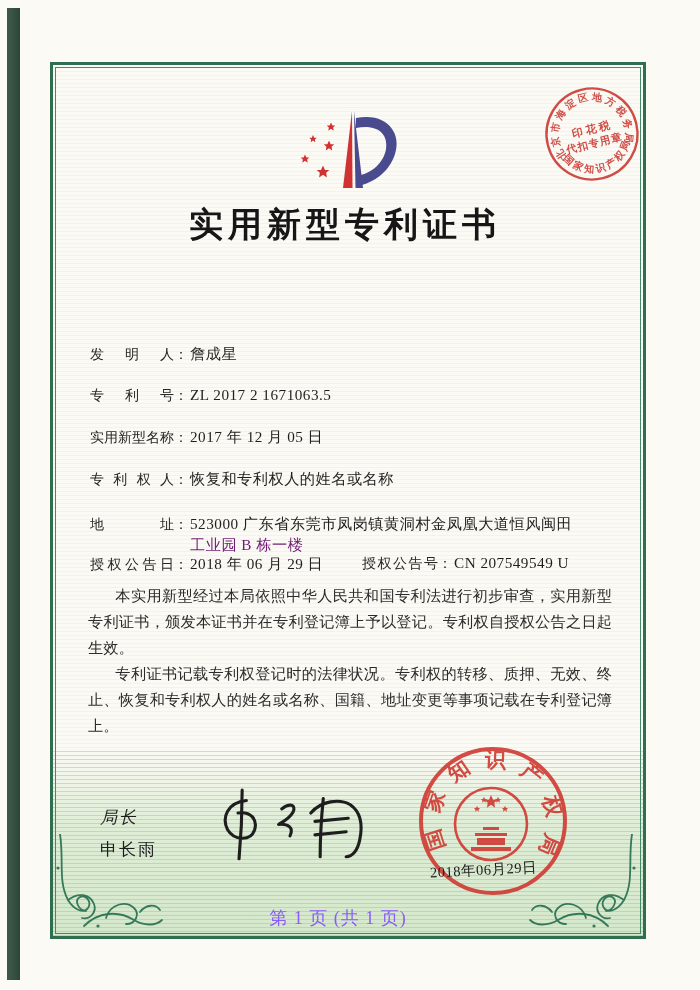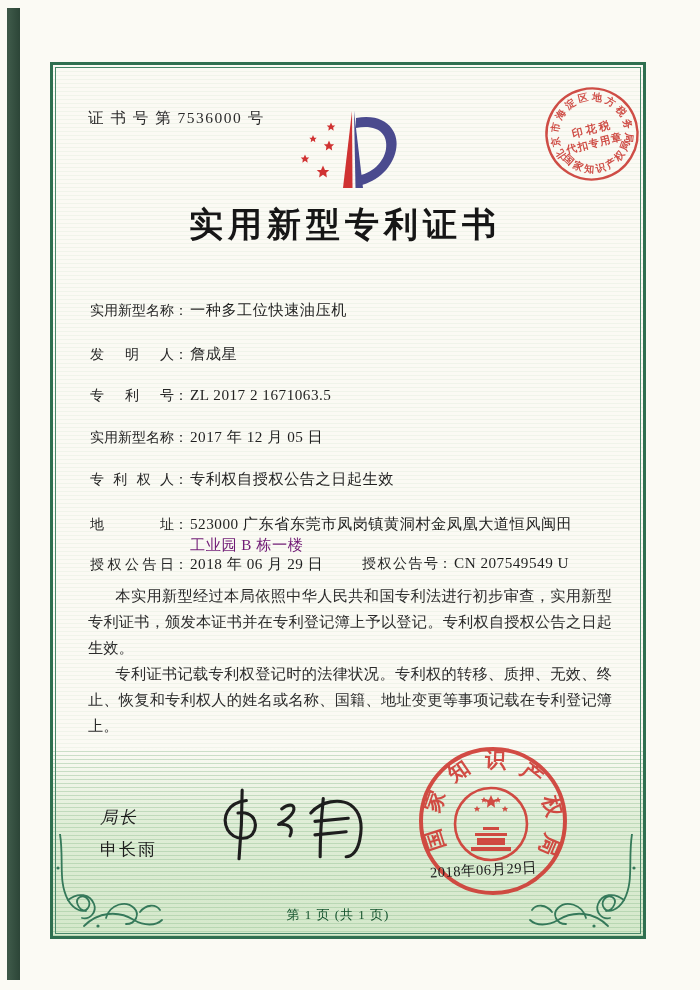--- a/index.html
+++ b/index.html
@@ -71,21 +71,21 @@
   .signature-svg{position:absolute;left:205px;top:786px;z-index:6;}
   .office-seal{position:absolute;left:415px;top:743px;z-index:6;opacity:0.9;}
   .seal-date{
     position:absolute;left:430px;top:860px;width:132px;z-index:7;
     font-size:14.5px;color:#1c1c1c;letter-spacing:0.5px;white-space:nowrap;
     transform:rotate(-3deg);
   }
   .tax-stamp{position:absolute;left:542px;top:84px;z-index:6;opacity:0.88;transform:rotate(-14deg);}
   .footer{
     position:absolute;left:40px;top:906px;width:596px;z-index:5;
-    text-align:center;font-size:13px;letter-spacing:1px;color:#14532d;
+    text-align:center;font-size:18px;letter-spacing:1px;color:#8b5cf6;
   }
   svg text{font-family:"Liberation Serif","DejaVu Serif",serif;}
 </style>
 </head>
 <body>
 
 <div class="page">
 
   <div class="spine"></div>
 
@@ -139,21 +139,20 @@
         <text x="38.47777261674902" y="84.10627913051586" transform="rotate(-341.3333333333333 38.47777261674902 84.10627913051586)" font-size="10" text-anchor="middle" dominant-baseline="middle">知</text>
         <text x="49.99999999999999" y="86" transform="rotate(-360 49.99999999999999 86)" font-size="10" text-anchor="middle" dominant-baseline="middle">识</text>
         <text x="61.522227383250936" y="84.10627913051587" transform="rotate(-378.66666666666663 61.522227383250936 84.10627913051587)" font-size="10" text-anchor="middle" dominant-baseline="middle">产</text>
         <text x="71.83223907435729" y="78.62434867381451" transform="rotate(-397.33333333333337 71.83223907435729 78.62434867381451)" font-size="10" text-anchor="middle" dominant-baseline="middle">权</text>
         <text x="79.8453526119815" y="70.1309445249469" transform="rotate(-416 79.8453526119815 70.1309445249469)" font-size="10" text-anchor="middle" dominant-baseline="middle">局</text>
       </g>
     <text x="50" y="49" text-anchor="middle" font-size="11" font-weight="bold" fill="#c9362f">印 花 税</text>
     <text x="50" y="63" text-anchor="middle" font-size="10.5" font-weight="bold" fill="#c9362f" letter-spacing="1">代扣专用章</text>
   </svg>
 
-  <div class="cert-no">证 书 号 第 7536000 号</div>
 
   <svg class="logo" width="115" height="92" viewBox="0 0 115 92">
     <defs>
       <path id="star-shape" d="M0,-6 L1.8,-1.9 L5.7,-1.9 L2.9,0.7 L3.5,5 L0,2.4 L-3.5,5 L-2.9,0.7 L-5.7,-1.9 L-1.8,-1.9 Z"></path>
     </defs>
     <g fill="#d03232">
       <use href="#star-shape" transform="translate(41,23) scale(0.75)"></use>
       <use href="#star-shape" transform="translate(23,35) scale(0.65)"></use>
       <use href="#star-shape" transform="translate(39,42) scale(0.9)"></use>
       <use href="#star-shape" transform="translate(15,55) scale(0.75)"></use>
@@ -161,34 +160,31 @@
       <path d="M62,7 L53,84 L62.5,84 Z"></path>
     </g>
     <g fill="#4a4a8e">
       <path d="M64,7 L65.5,84 L73,84 Z"></path>
       <path d="M66,14 C98,8 110,30 106,46 C102,66 84,80 66,82 L66,72 C82,70 94,58 96,45 C98,30 88,20 66,24 Z"></path>
     </g>
   </svg>
 
   <div class="title">实用新型专利证书</div>
 
-  <div class="field-row" style="top:300px;">
-    <span class="flabel">实用新型名称</span><span class="fcolon">：</span><span class="fvalue">一种多工位快速油压机</span>
-  </div>
   <div class="field-row" style="top:344px;">
     <span class="flabel">发 明 人</span><span class="fcolon">：</span><span class="fvalue">詹成星</span>
   </div>
   <div class="field-row" style="top:386px;">
     <span class="flabel">专 利 号</span><span class="fcolon">：</span><span class="fvalue">ZL 2017 2 1671063.5</span>
   </div>
   <div class="field-row" style="top:427px;">
     <span class="flabel">实用新型名称</span><span class="fcolon">：</span><span class="fvalue">2017 年 12 月 05 日</span>
   </div>
   <div class="field-row" style="top:469px;">
-    <span class="flabel">专 利 权 人</span><span class="fcolon">：</span><span class="fvalue">专利权自授权公告之日起生效</span>
+    <span class="flabel">专 利 权 人</span><span class="fcolon">：</span><span class="fvalue">恢复和专利权人的姓名或名称</span>
   </div>
   <div class="field-row" style="top:514px;">
     <span class="flabel">地 址</span><span class="fcolon">：</span><span class="fvalue">523000 广东省东莞市凤岗镇黄洞村金凤凰大道恒风闽田</span>
     <div class="fvalue2">工业园 B 栋一楼</div>
   </div>
   <div class="field-row" style="top:554px;">
     <span class="flabel">授权公告日</span><span class="fcolon">：</span><span class="fvalue">2018 年 06 月 29 日</span>
     <span class="field-pair-right">
       <span class="flabel" style="width:76px;">授权公告号</span><span class="fcolon">：</span><span class="fvalue">CN 207549549 U</span>
     </span>

